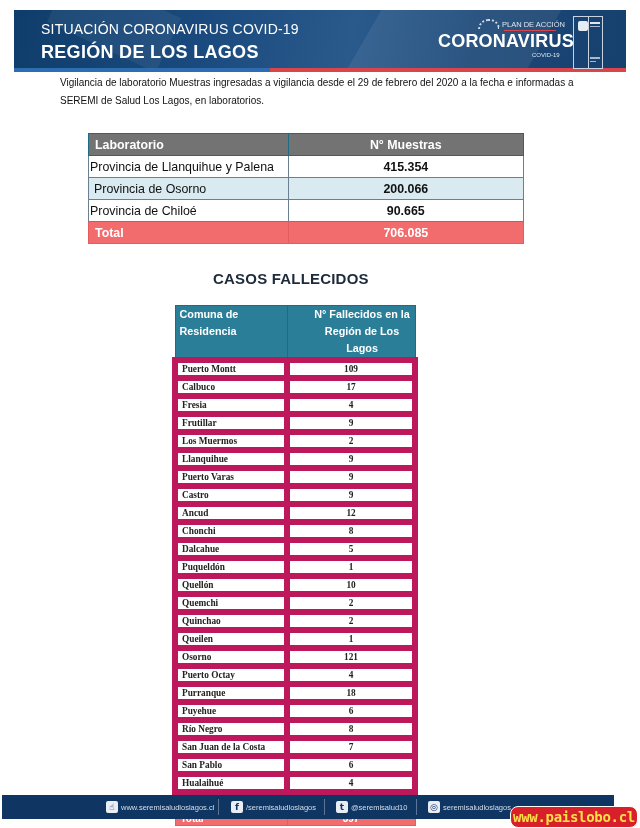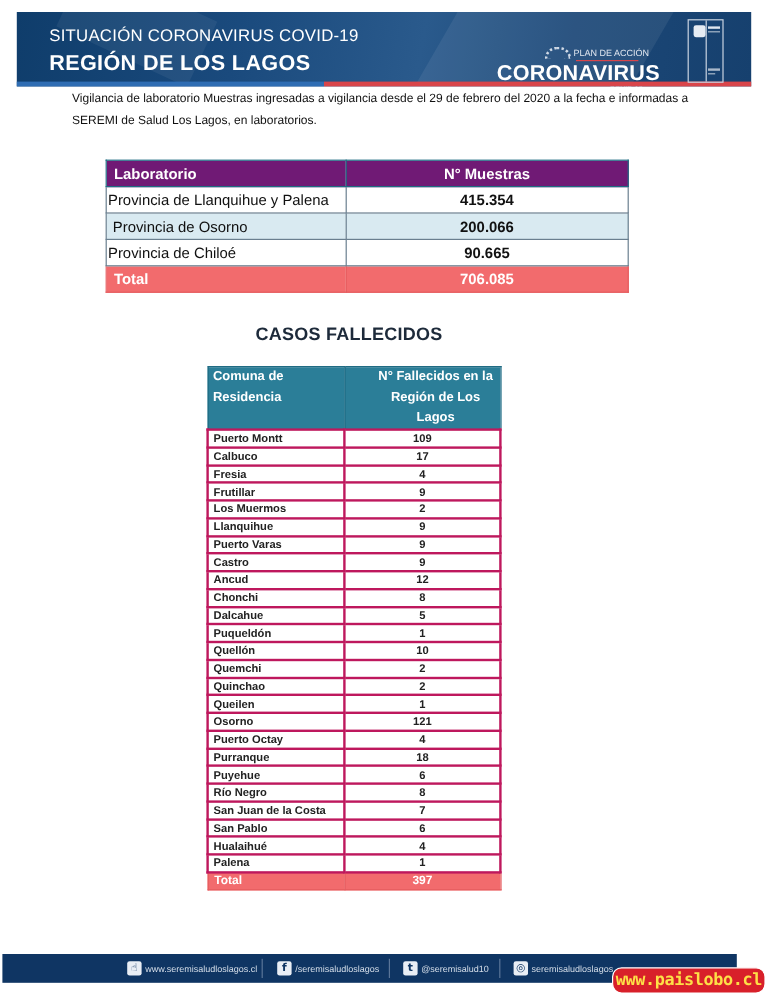--- a/index.html
+++ b/index.html
@@ -27,21 +27,21 @@
   .banner-title-2 {
     position: absolute; left: 27px; top: 32px; font-size: 18px; color: #ffffff;
     font-weight: bold; letter-spacing: 0.3px; z-index: 2;
   }
   .banner-stripe-blue {
     position: absolute; left: 14px; top: 68px; width: 256px; height: 4px; background: #2f6db3;
   }
   .banner-stripe-red {
     position: absolute; left: 270px; top: 68px; width: 356px; height: 4px; background: #d9454a;
   }
-  .plan-wrap { position: absolute; left: 400px; top: 7px; width: 120px; height: 50px; z-index: 2; margin-top: 20px; }
+  .plan-wrap { position: absolute; left: 424px; top: 7px; width: 120px; height: 50px; z-index: 2; }
   .plan-icon {
     position: absolute; left: 40px; top: 2px; width: 22px; height: 10px;
     border-top-left-radius: 11px; border-top-right-radius: 11px;
     border: 2px dotted #cfd9e6; border-bottom: none;
   }
   .plan-text {
     position: absolute; left: 64px; top: 3px; font-size: 7.5px; color: #dfe6ef; white-space: nowrap;
   }
   .plan-underline { position: absolute; left: 66px; top: 13px; width: 52px; height: 1px; background: #d9454a; }
   .corona-text {
@@ -70,21 +70,21 @@
   }
 
   
   .t1 {
     position: absolute; left: 88px; top: 133px; width: 436px; border-collapse: collapse;
   }
   .t1 td, .t1 th { height: 22px; font-size: 12.4px; }
   .t1 .c1 { width: 200px; text-align: left; padding-left: 1px; }
   .t1 .c2 { width: 236px; text-align: center; }
   .t1 thead th {
-    background: #701a75; color: #ffffff; font-weight: bold; border: 1px solid #1f6b83;
+    background: #737373; color: #ffffff; font-weight: bold; border: 1px solid #1f6b83;
   }
   .t1 thead th.c1 { padding-left: 6px; }
   .t1 tbody td { border: 1px solid #6a7f8f; color: #111; }
   .t1 tbody tr.alt td { background: #d9eaf1; }
   .t1 tbody td.c2 { font-weight: bold; }
   .t1 tbody tr.indent td.c1 { padding-left: 5px; }
   .t1 tfoot td {
     background: #f26b6d; color: #ffffff; font-weight: bold; border: 1px solid #e55c5f;
   }
   .t1 tfoot td.c1 { padding-left: 6px; }
@@ -101,21 +101,21 @@
   }
   .t2 .c1 { width: 115px; text-align: left; padding-left: 4px; }
   .t2 .c2 { width: 131px; text-align: center; }
   .t2 thead th {
     background: #2b7e98; color: #ffffff; font-weight: bold; font-size: 10.8px; line-height: 17px;
     border: 1px solid #1f6b83; vertical-align: top; padding-top: 0px; height: 35px; padding-left: 22px;
   }
   .t2 thead th.c1 { padding-left: 4px; }
   .t2 tbody td {
     height: 14.75px; font-size: 9.3px; font-weight: bold; color: #222;
-    border: 2px solid #be185d; line-height: 12px; padding-top: 0; padding-bottom: 0;
+    border: 6px solid #be185d; line-height: 12px; padding-top: 0; padding-bottom: 0; font-family: Liberation Serif, serif;
   }
   .t2 tfoot td {
     height: 15px; background: #f26b6d; color: #ffffff; font-weight: bold; font-size: 10px;
     border: 1px solid #e55c5f;
   }
   .t2 tfoot td.c1 { padding-left: 5px; }
 
   
   .footer {
     position: absolute; left: 2px; top: 795px; width: 612px; height: 24px; background: #0f3563;

